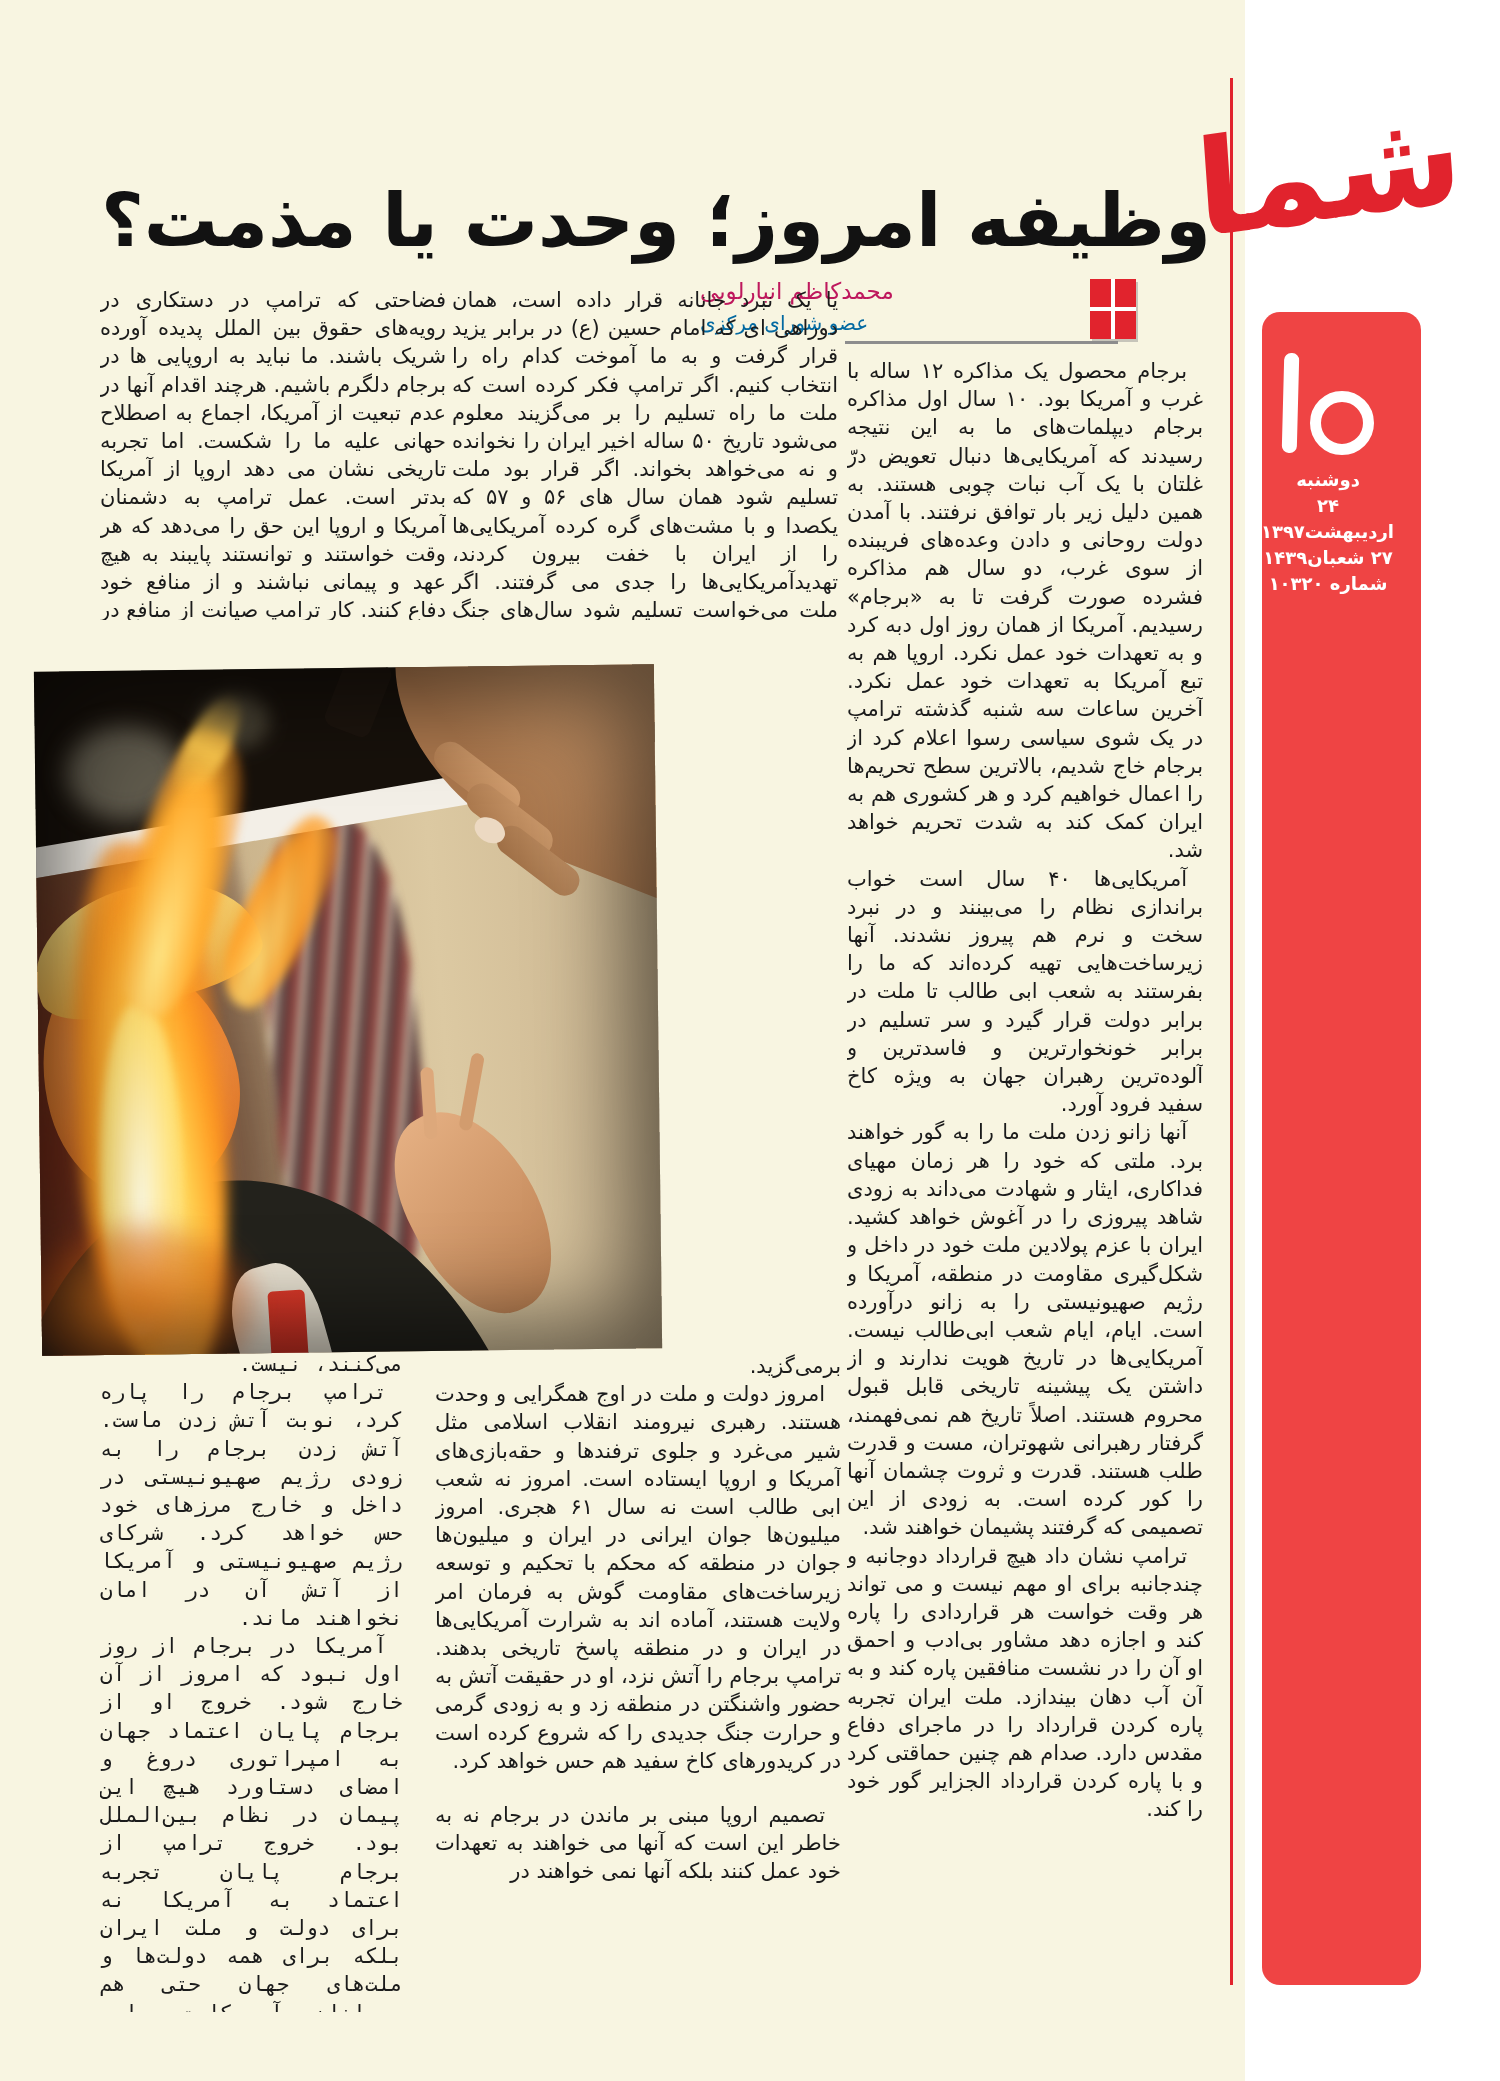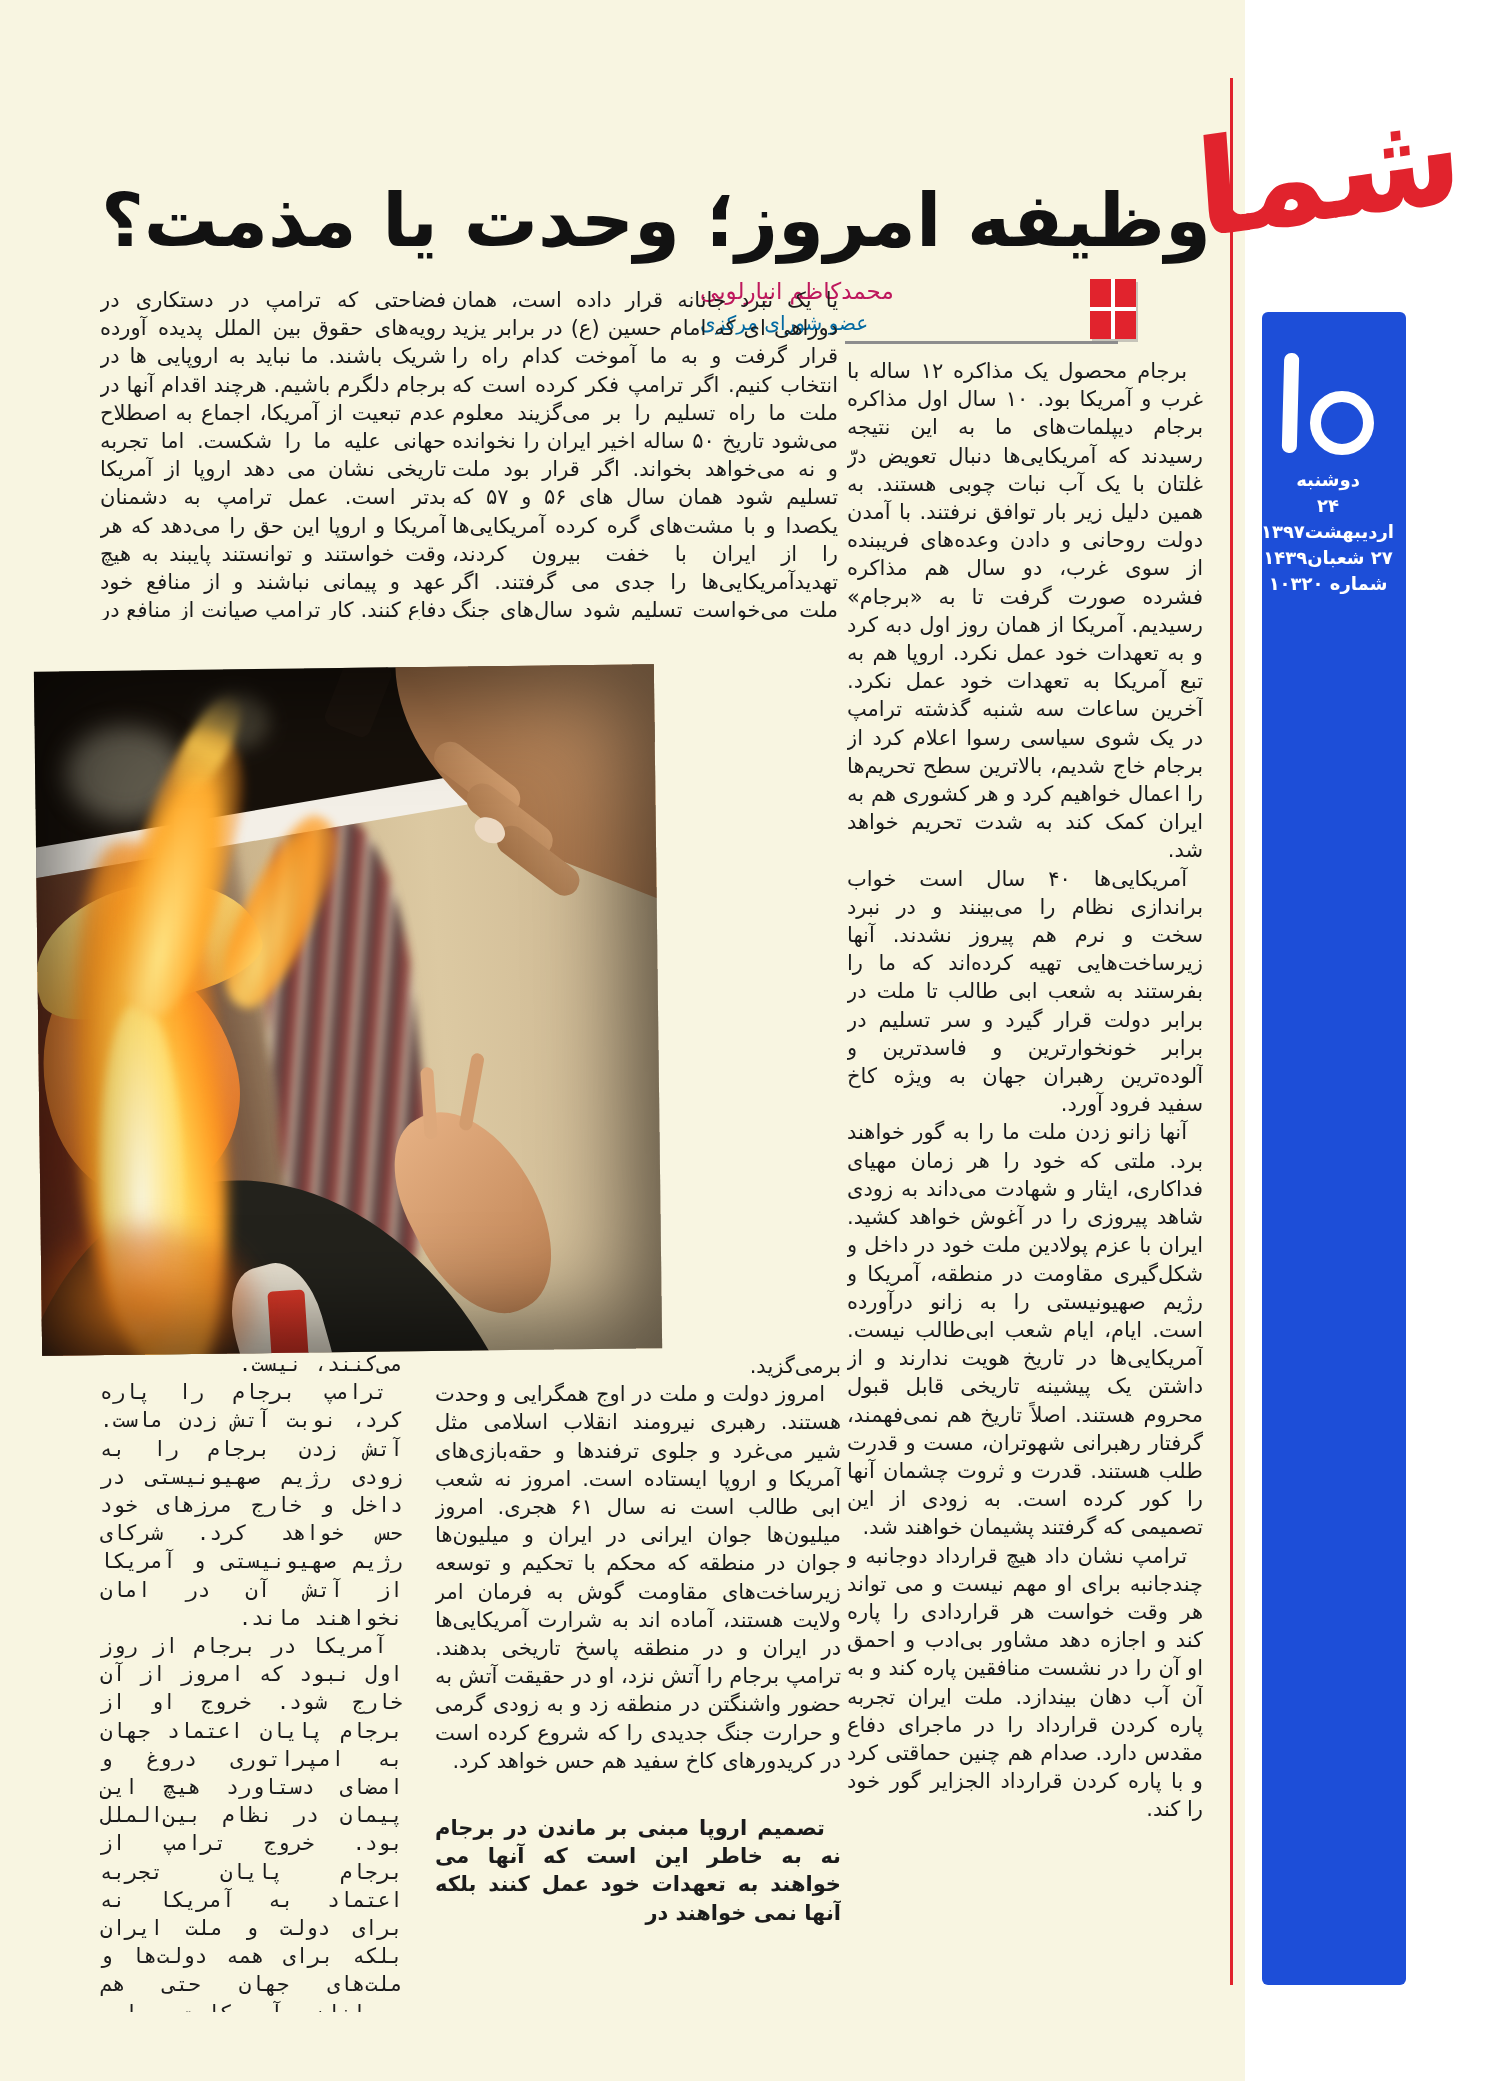--- a/index.html
+++ b/index.html
@@ -26,22 +26,22 @@
   }
   .masthead{
     position:absolute;left:1238px;top:52px;width:182px;height:240px;
     color:#e1232d;
     font-size:132px;font-weight:700;
     display:flex;align-items:center;justify-content:center;
     transform:rotate(-8deg) skewX(-4deg);
     line-height:1;
   }
   .side-bar-red{
-    position:absolute;left:1262px;top:312px;width:144px;height:1673px;
-    background:#1d4ed8;border-radius:6px;
+    position:absolute;left:1262px;top:312px;width:159px;height:1673px;
+    background:#ef4444;border-radius:18px;
   }
   .pagenum{
     position:absolute;left:0;top:36px;width:132px;height:110px;
     display:flex;align-items:center;justify-content:center;gap:12px;
     direction:ltr;
   }
   .pn-one{width:15px;height:100px;background:#ffffff;border-radius:7px;
     transform:rotate(1.5deg);}
   .pn-zero{width:42px;height:42px;border:11px solid #ffffff;border-radius:50%;
     margin-top:40px;}
@@ -80,21 +80,21 @@
   
   .col{
     position:absolute;
     color:#1b1b1b;
     font-size:21px;line-height:28.2px;
     text-align:justify;
     overflow:hidden;
   }
   .col p{margin:0;text-indent:16px;}
   .col p.cont{text-indent:0;}
-  .col p.gap{margin-top:39px;font-weight:bold;}
+  .col p.gap{margin-top:26px;}
   .col1{left:847px;top:357px;width:356px;height:1582px;}
   .col2-top{left:452px;top:286px;width:386px;height:334px;}
   .col3-top{left:100px;top:286px;width:346px;height:334px;}
   .col2-bot{left:435px;top:1352px;width:406px;height:652px;}
   .col3-bot{left:100px;top:1352px;width:303px;height:660px;font-family:Liberation Mono, monospace;}
   
   .photo{
     position:absolute;left:38px;top:668px;width:620px;height:684px;
     background:#17110b;
     transform:rotate(-0.7deg);

